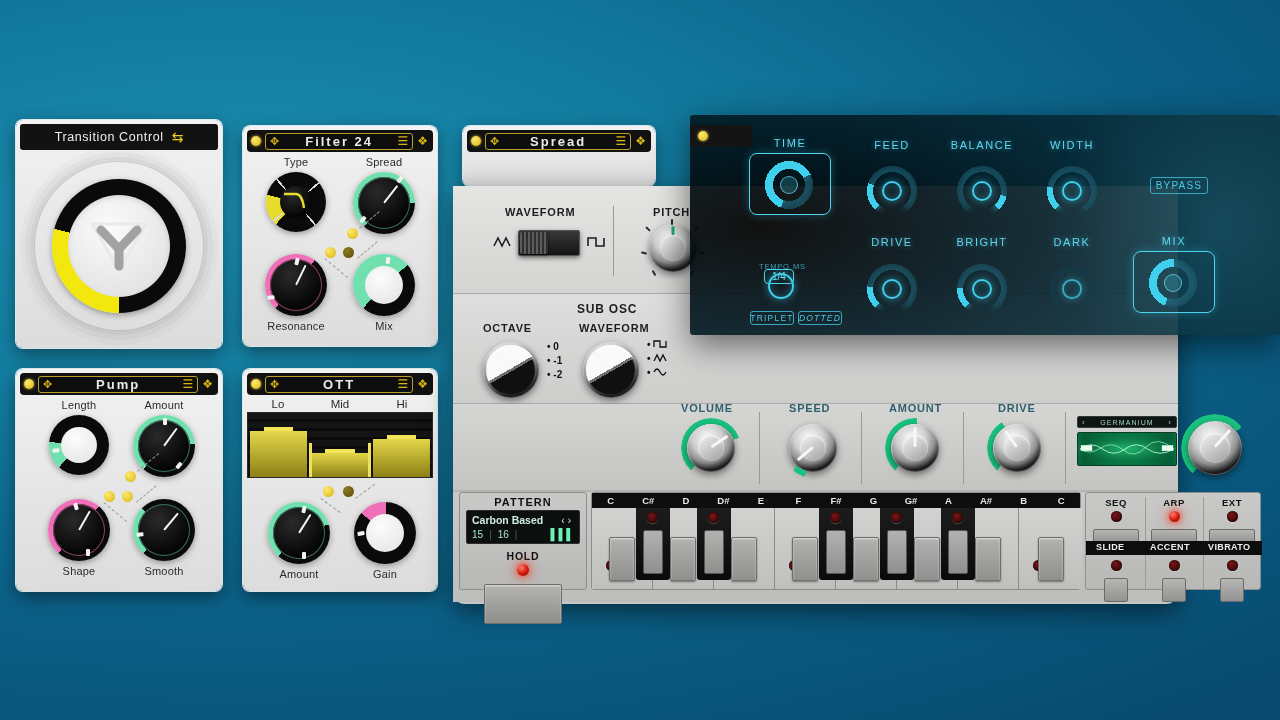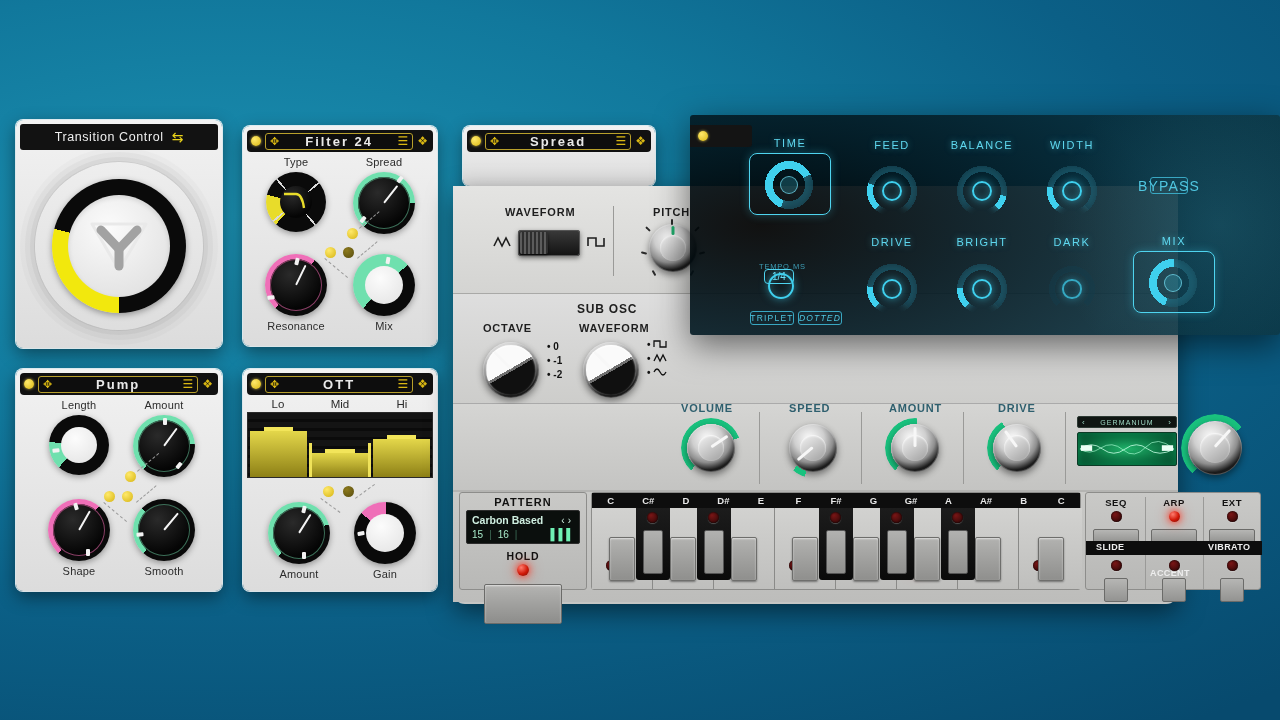--- a/index.html
+++ b/index.html
@@ -675,21 +675,21 @@
       <div class="modcol" style="left:118px;top:4px;width:56px;">
         <div class="ml">EXT</div>
         <div class="led" style="position:relative;display:inline-block;margin-top:2px;"></div>
         <div class="modbtn"></div>
       </div>
       <div class="vsep" style="left:59px;top:4px;height:44px;"></div>
       <div class="vsep" style="left:117px;top:4px;height:44px;"></div>
 
       <div class="modbar" style="left:0;top:48px;width:176px;">
         <span style="left:10px;">SLIDE</span>
-        <span style="left:64px;margin-top:26px;">ACCENT</span>
+        <span style="left:64px;">ACCENT</span>
         <span style="left:122px;">VIBRATO</span>
       </div>
       <div class="modcol" style="left:2px;top:64px;width:56px;">
         <div class="led" style="position:relative;display:inline-block;"></div>
         <div class="modbtn" style="height:24px;width:24px;"></div>
       </div>
       <div class="modcol" style="left:60px;top:64px;width:56px;">
         <div class="led" style="position:relative;display:inline-block;"></div>
         <div class="modbtn" style="height:24px;width:24px;"></div>
       </div>
@@ -737,21 +737,21 @@
     <div class="dring" style="background:conic-gradient(from 222deg,rgba(20,60,75,.55) 0deg 240deg,#3fd0ee 240deg 276deg,transparent 276deg 360deg);-webkit-mask:radial-gradient(circle,transparent 0 19px,#000 19px 25px,transparent 25px);mask:radial-gradient(circle,transparent 0 19px,#000 19px 25px,transparent 25px);filter:drop-shadow(0 0 4px rgba(63,208,238,.7));"></div>
     <div class="dcore" style="inset:30%;"></div>
   </div>
 
   <div class="dlabel" style="left:342px;top:24px;width:80px;">WIDTH</div>
   <div class="dknob" style="left:356px;top:50px;width:52px;height:52px;">
     <div class="dring" style="background:conic-gradient(from 222deg,#3fd0ee 0deg 58deg,rgba(20,60,75,.55) 58deg 276deg,transparent 276deg 360deg);-webkit-mask:radial-gradient(circle,transparent 0 19px,#000 19px 25px,transparent 25px);mask:radial-gradient(circle,transparent 0 19px,#000 19px 25px,transparent 25px);filter:drop-shadow(0 0 4px rgba(63,208,238,.7));"></div>
     <div class="dcore" style="inset:30%;"></div>
   </div>
 
-  <div class="dbtn" style="left:460px;top:62px;width:38px;height:17px;font-size:14px;">BYPASS</div>
+  <div class="dbtn" style="left:460px;top:62px;width:58px;height:17px;font-size:10px;">BYPASS</div>
 
   <div class="dlabel" style="left:162px;top:121px;width:80px;">DRIVE</div>
   <div class="dknob" style="left:176px;top:148px;width:52px;height:52px;">
     <div class="dring" style="background:conic-gradient(from 222deg,#3fd0ee 0deg 54deg,rgba(20,60,75,.55) 54deg 276deg,transparent 276deg 360deg);-webkit-mask:radial-gradient(circle,transparent 0 19px,#000 19px 25px,transparent 25px);mask:radial-gradient(circle,transparent 0 19px,#000 19px 25px,transparent 25px);filter:drop-shadow(0 0 4px rgba(63,208,238,.7));"></div>
     <div class="dcore" style="inset:30%;"></div>
   </div>
 
   <div class="dlabel" style="left:252px;top:121px;width:80px;">BRIGHT</div>
   <div class="dknob" style="left:266px;top:148px;width:52px;height:52px;">
     <div class="dring" style="background:conic-gradient(from 222deg,#3fd0ee 0deg 50deg,rgba(20,60,75,.55) 50deg 276deg,transparent 276deg 360deg);-webkit-mask:radial-gradient(circle,transparent 0 19px,#000 19px 25px,transparent 25px);mask:radial-gradient(circle,transparent 0 19px,#000 19px 25px,transparent 25px);filter:drop-shadow(0 0 4px rgba(63,208,238,.7));"></div>

